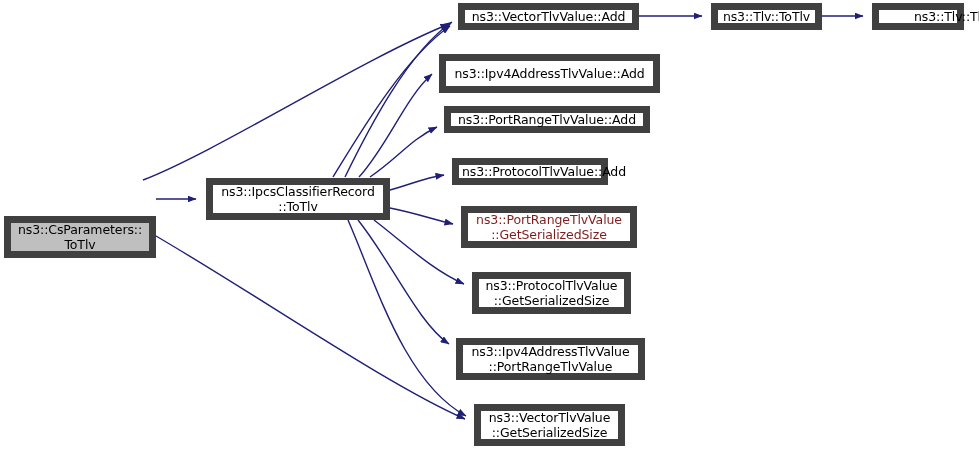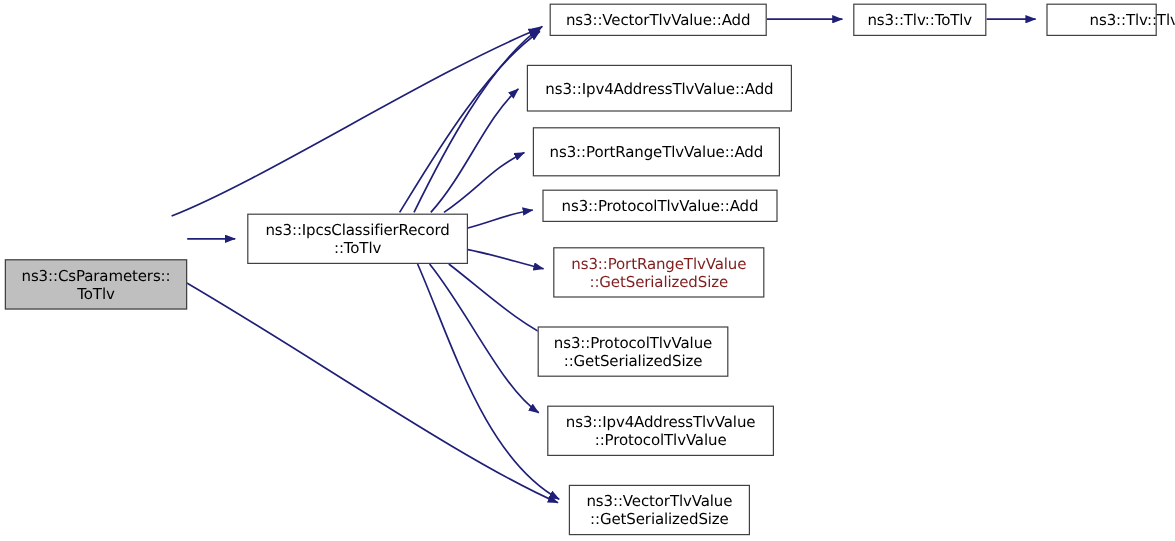--- a/index.html
+++ b/index.html
@@ -19,21 +19,21 @@
     position: absolute;
     left: 0;
     top: 0;
     width: 979px;
     height: 451px;
     pointer-events: none;
   }
   .node {
     position: absolute;
     box-sizing: border-box;
-    border: 1px solid #7f1d1d;
+    border: 7px solid #7f1d1d;
     background: #ffffff;
     display: flex;
     align-items: center;
     justify-content: center;
     text-align: center;
     color: #000000;
     font-size: 12.5px;
     line-height: 15px;
     letter-spacing: -0.1px;
     white-space: pre-line;
@@ -81,25 +81,25 @@
 
   <div id="node-layer">
       <div class="node highlight" style="left: 4px; top: 178px; width: 152px; height: 42px; border-color: rgb(64, 64, 64); background: rgb(191, 191, 191); color: rgb(0, 0, 0);"><span class="label">ns3::CsParameters::
 ToTlv</span></div>
       <div class="node" style="left: 206px; top: 178px; width: 184px; height: 42px; border-color: rgb(64, 64, 64); background: rgb(255, 255, 255); color: rgb(0, 0, 0);"><span class="label">ns3::IpcsClassifierRecord
 ::ToTlv</span></div>
       <div class="node" style="left: 458px; top: 3px; width: 181px; height: 27px; border-color: rgb(64, 64, 64); background: rgb(255, 255, 255); color: rgb(0, 0, 0);"><span class="label">ns3::VectorTlvValue::Add</span></div>
       <div class="node" style="left: 711px; top: 3px; width: 111px; height: 27px; border-color: rgb(64, 64, 64); background: rgb(255, 255, 255); color: rgb(0, 0, 0);"><span class="label">ns3::Tlv::ToTlv</span></div>
       <div class="node" style="left: 872px; top: 3px; width: 92px; height: 27px; border-color: rgb(64, 64, 64); background: rgb(255, 255, 255); color: rgb(0, 0, 0); padding-left: 32px;"><span class="label">ns3::Tlv::Tlv</span></div>
       <div class="node" style="left: 439px; top: 54px; width: 221px; height: 39px; border-color: rgb(64, 64, 64); background: rgb(255, 255, 255); color: rgb(0, 0, 0); justify-content: center;"><span class="label">ns3::Ipv4AddressTlvValue::Add</span></div>
-      <div class="node" style="left: 444px; top: 106px; width: 206px; height: 41px; border-color: rgb(64, 64, 64); background: rgb(255, 255, 255); color: rgb(0, 0, 0);"><span class="label">ns3::PortRangeTlvValue::Add</span></div>
-      <div class="node" style="left: 452px; top: 158px; width: 196px; height: 27px; border-color: rgb(64, 64, 64); background: rgb(255, 255, 255); color: rgb(0, 0, 0);"><span class="label">ns3::ProtocolTlvValue::Add</span></div>
+      <div class="node" style="left: 444px; top: 106px; width: 206px; height: 27px; border-color: rgb(64, 64, 64); background: rgb(255, 255, 255); color: rgb(0, 0, 0);"><span class="label">ns3::PortRangeTlvValue::Add</span></div>
+      <div class="node" style="left: 452px; top: 158px; width: 156px; height: 27px; border-color: rgb(64, 64, 64); background: rgb(255, 255, 255); color: rgb(0, 0, 0);"><span class="label">ns3::ProtocolTlvValue::Add</span></div>
       <div class="node" style="left: 461px; top: 206px; width: 176px; height: 42px; border-color: rgb(64, 64, 64); background: rgb(255, 255, 255); color: #7f1d1d;"><span class="label">ns3::PortRangeTlvValue
 ::GetSerializedSize</span></div>
-      <div class="node" style="left: 448px; top: 272px; width: 159px; height: 42px; border-color: rgb(64, 64, 64); background: rgb(255, 255, 255); color: rgb(0, 0, 0);"><span class="label">ns3::ProtocolTlvValue
+      <div class="node" style="left: 472px; top: 272px; width: 159px; height: 42px; border-color: rgb(64, 64, 64); background: rgb(255, 255, 255); color: rgb(0, 0, 0);"><span class="label">ns3::ProtocolTlvValue
 ::GetSerializedSize</span></div>
       <div class="node" style="left: 456px; top: 338px; width: 189px; height: 42px; border-color: rgb(64, 64, 64); background: rgb(255, 255, 255); color: rgb(0, 0, 0);"><span class="label">ns3::Ipv4AddressTlvValue
-::ProtocolTlvValue</span></div>
+::PortRangeTlvValue</span></div>
       <div class="node" style="left: 474px; top: 404px; width: 151px; height: 42px; border-color: rgb(64, 64, 64); background: rgb(255, 255, 255); color: rgb(0, 0, 0);"><span class="label">ns3::VectorTlvValue
 ::GetSerializedSize</span></div>
     </div>
 
 </div>
 
 </body></html>

